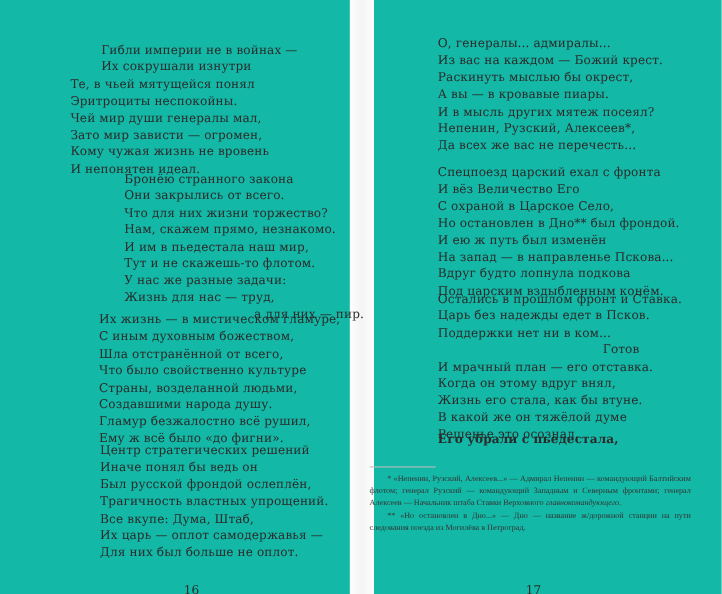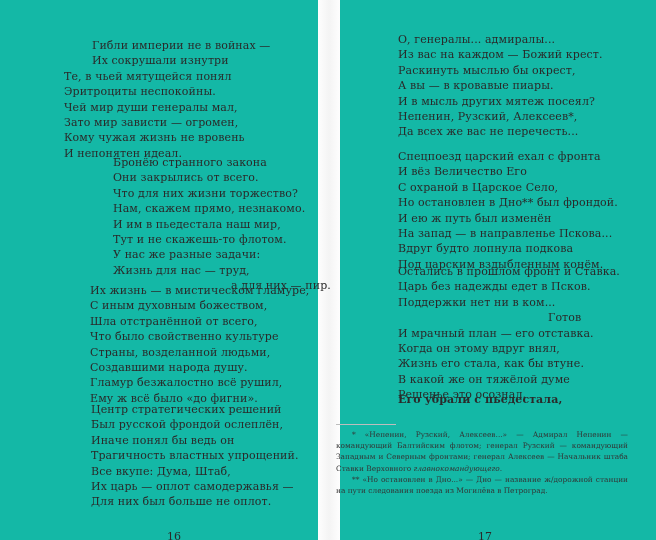--- a/index.html
+++ b/index.html
@@ -30,21 +30,21 @@
     }
     .footnote-rule {
       position: absolute; left: 336px; top: 424px; width: 60px; height: 1px;
       background: #bdbdbd;
     }
     .footnotes {
       position: absolute; left: 336px; top: 429px; width: 292px;
       font-size: 7.4px; line-height: 11.2px; text-align: justify;
       color: #333;
     }
-    .footnotes p { margin: 0; text-indent: 16px; }
+    .footnotes p { margin: 0; text-indent: 16px; font-family: Liberation Serif, serif; }
     .footnotes em { font-style: italic; }
   </style>
 </head>
 <body>
 
 <div class="spread">
   <div class="gutter"></div>
 
   <div class="page page-left">
     <ul class="stanza" style="left:64px; top:38px;">
@@ -76,22 +76,22 @@
       <li>Шла отстранённой от всего,</li>
       <li>Что было свойственно культуре</li>
       <li>Страны, возделанной людьми,</li>
       <li>Создавшими народа душу.</li>
       <li>Гламур безжалостно всё рушил,</li>
       <li>Ему ж всё было «до фигни».</li>
     </ul>
 
     <ul class="stanza" style="left:91px; top:402px;">
       <li>Центр стратегических решений</li>
+      <li>Иначе понял бы ведь он</li>
       <li>Был русской фрондой ослеплён,</li>
-      <li>Иначе понял бы ведь он</li>
       <li>Трагичность властных упрощений.</li>
       <li>Все вкупе: Дума, Штаб,</li>
       <li>Их царь — оплот самодержавья —</li>
       <li>Для них был больше не оплот.</li>
     </ul>
 
     <div class="page-number" style="left:167px; top:494px;">16</div>
   </div>
 
   <div class="page page-right"></div>

